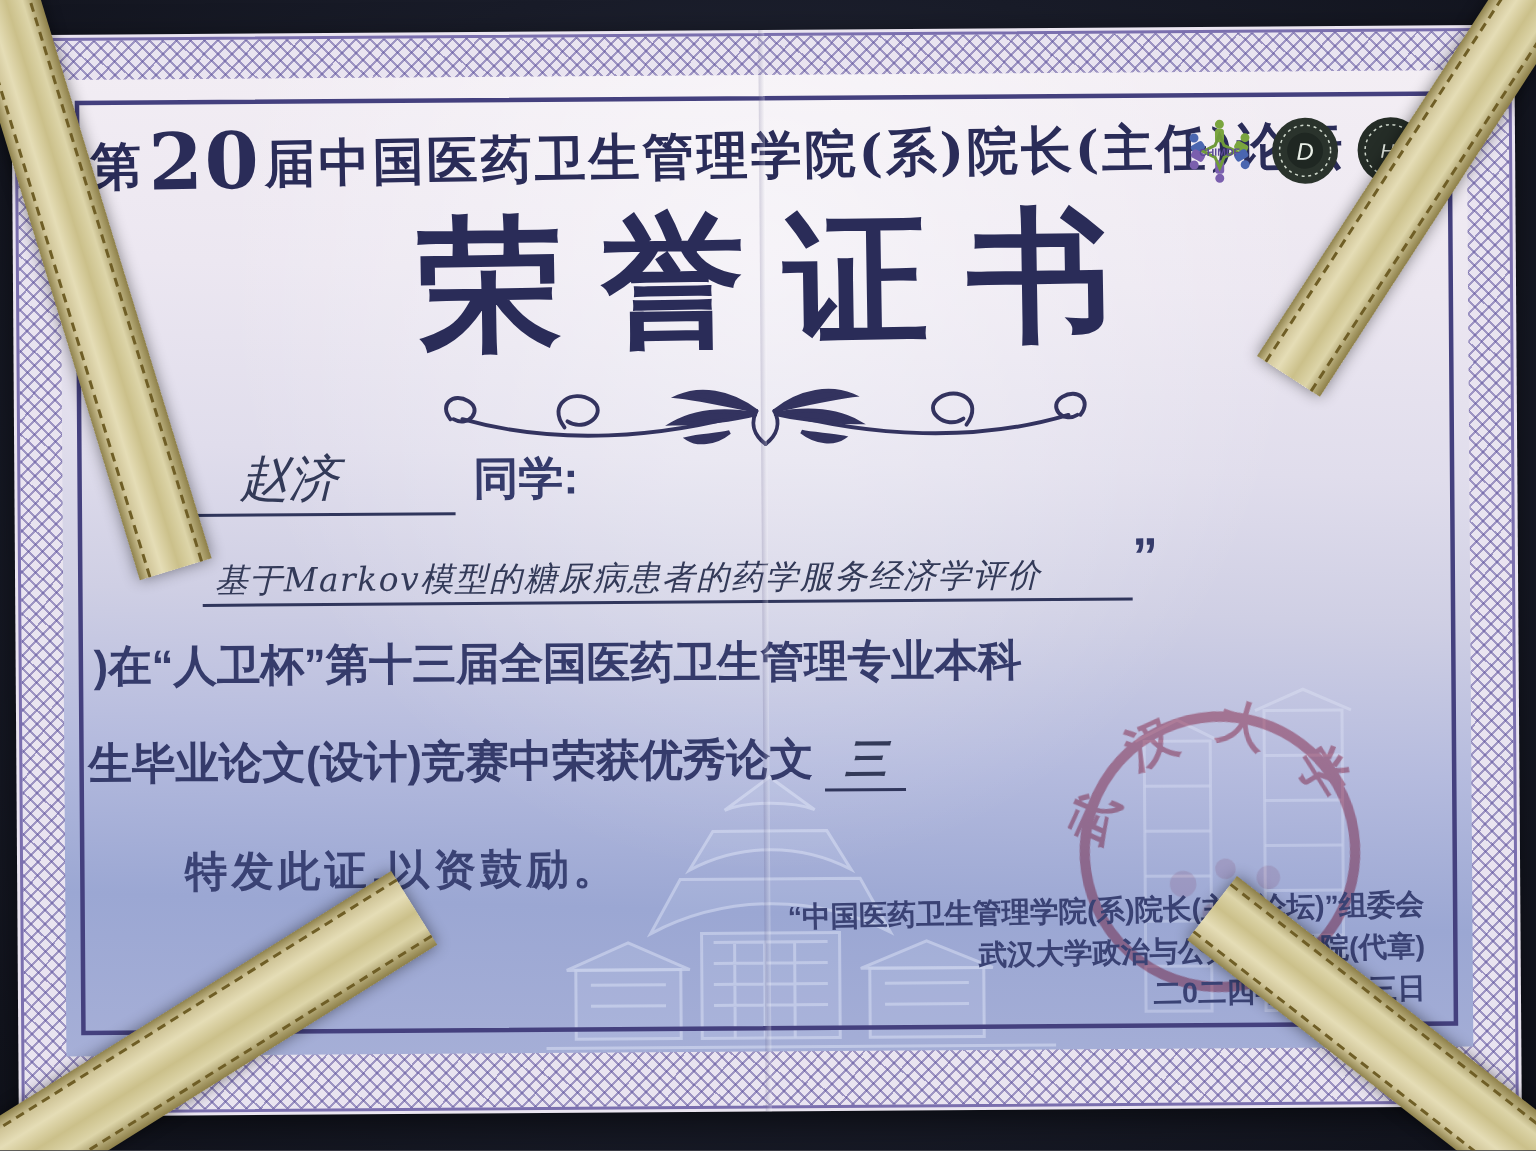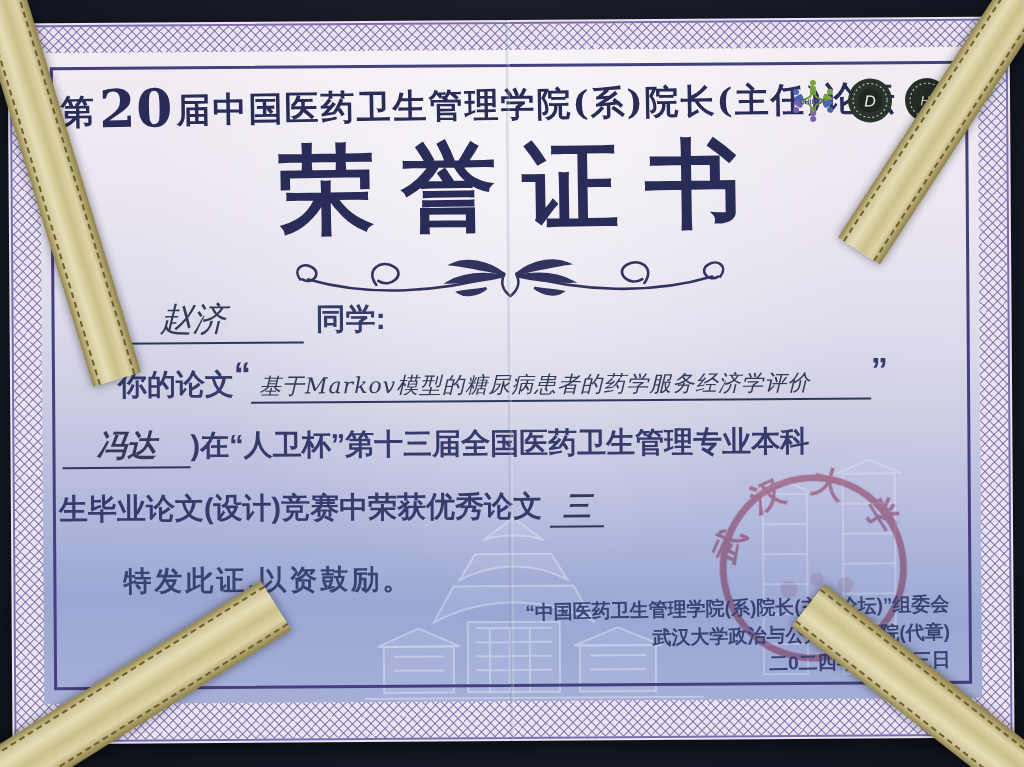--- a/index.html
+++ b/index.html
@@ -172,32 +172,28 @@
     </svg>
 
     <div class="row r-name">
       <span class="uline">
           <span class="hand">赵济</span>
         </span>
       <span class="suffix print">同学:</span>
     </div>
 
     <div class="row r-thesis">
-      <span class="lbl print">你的论文</span>
       <span class="q">“</span>
       <span class="uline">
           <span class="hand">基于Markov模型的糖尿病患者的药学服务经济学评价</span>
         </span>
       <span class="q">”</span>
     </div>
 
     <div class="row r-advisor print">
-      <span class="uline">
-          <span class="hand">冯达</span>
-        </span>
       <span>)</span>
       <span>在“人卫杯”第十三届全国医药卫生管理专业本科</span>
     </div>
 
     <div class="row r-award print">
       <span>生毕业论文(设计)竞赛中荣获优秀论文</span>
       <span class="uline">
           <span class="hand">三</span>
         </span>
     </div>

